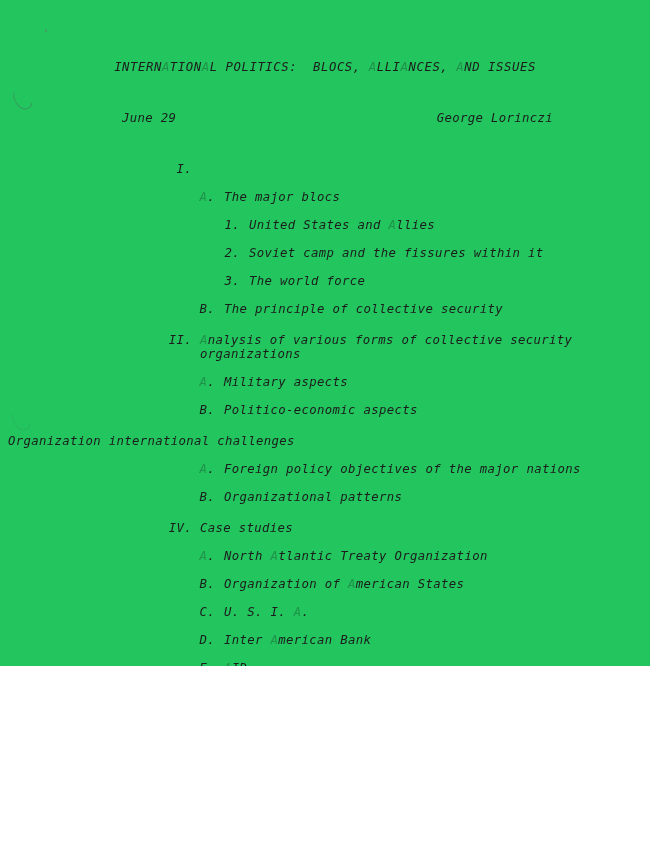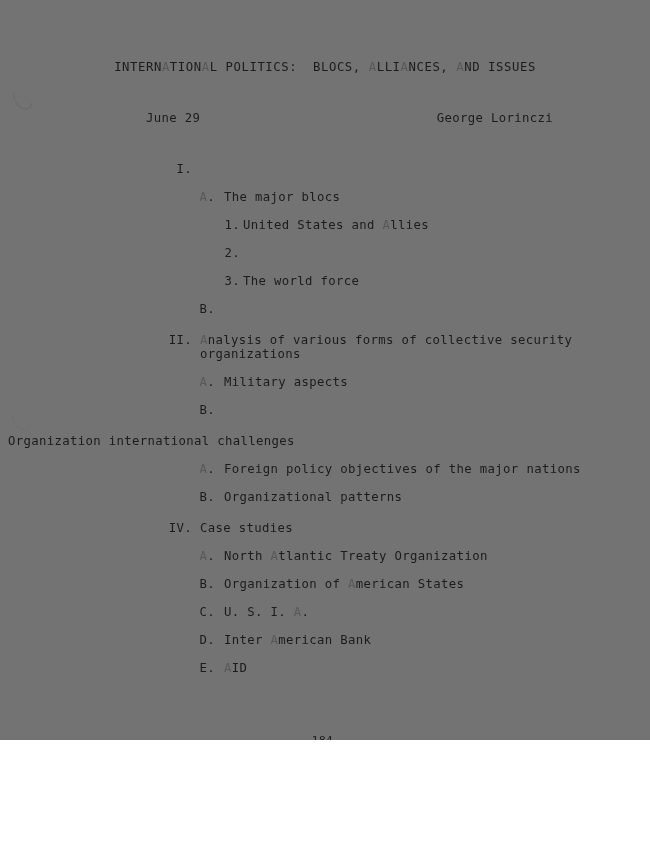--- a/index.html
+++ b/index.html
@@ -4,25 +4,26 @@
 <style>
   html, body {
     margin: 0;
     padding: 0;
     background: #ffffff;
   }
 
   #page {
     position: relative;
     width: 650px;
-    height: 740px;
-    background: #737373;
+    height: 666px;
+    background: #22c55e;
     overflow: hidden;
     font-family: "DejaVu Sans Mono", "Liberation Mono", monospace;
     color: #1c1c1c;
+    font-style: italic;
     -webkit-font-smoothing: none;
   }
 
   
   .margin-mark {
     position: absolute;
     border: 1.4px solid rgba(90, 90, 95, 0.55);
     border-right-color: transparent;
     border-top-color: transparent;
     border-radius: 50%;
@@ -49,21 +50,21 @@
     right: 0;
     text-align: center;
     font-size: 12.3px;
     letter-spacing: 0.55px;
     white-space: pre;
   }
 
   .byline {
     position: absolute;
     top: 111px;
-    left: 146px;
+    left: 122px;
     right: 97px;
     display: flex;
     justify-content: space-between;
     font-size: 12.3px;
     letter-spacing: 0.35px;
   }
 
   
   .outline {
     position: absolute;
@@ -99,21 +100,21 @@
     flex: 0 0 215px;
   }
   .lvl2 > .text { margin-left: 9px; }
 
   
   .lvl3 > .marker {
     width: 240px;
     text-align: right;
     flex: 0 0 240px;
   }
-  .lvl3 > .text { margin-left: 3px; text-align: center; }
+  .lvl3 > .text { margin-left: 9px; text-align: center; }
 
   .text { white-space: pre-wrap; }
 
   .continuation {
     display: block;
     margin-left: 0;
   }
 
   
   .faded { color: rgba(28, 28, 28, 0.30); }
@@ -155,40 +156,43 @@
         <div class="row lvl2">
           <span class="marker"><span class="faded">A</span>.</span>
           <span class="text">The major blocs</span>
         </div>
         <div class="row lvl3">
           <span class="marker">1.</span>
           <span class="text">United States and <span class="faded">A</span>llies</span>
         </div>
         <div class="row lvl3">
           <span class="marker">2.</span>
+          <span class="text">Soviet camp and the fissures within it</span>
         </div>
         <div class="row lvl3">
           <span class="marker">3.</span>
           <span class="text">The world force</span>
         </div>
         <div class="row lvl2">
           <span class="marker">B.</span>
+          <span class="text">The principle of collective security</span>
         </div>
       </div>
       <div class="section">
         <div class="row lvl1">
           <span class="marker">II.</span>
           <span class="text"><span class="faded">A</span>nalysis of various forms of collective security<span class="continuation">organizations</span></span>
         </div>
         <div class="row lvl2">
           <span class="marker"><span class="faded">A</span>.</span>
           <span class="text">Military aspects</span>
         </div>
         <div class="row lvl2">
           <span class="marker">B.</span>
+          <span class="text">Politico-economic aspects</span>
         </div>
       </div>
       <div class="section">
         <div class="row lvl1">
           <span class="text">Organization international challenges</span>
         </div>
         <div class="row lvl2">
           <span class="marker"><span class="faded">A</span>.</span>
           <span class="text">Foreign policy objectives of the major nations</span>
         </div>

